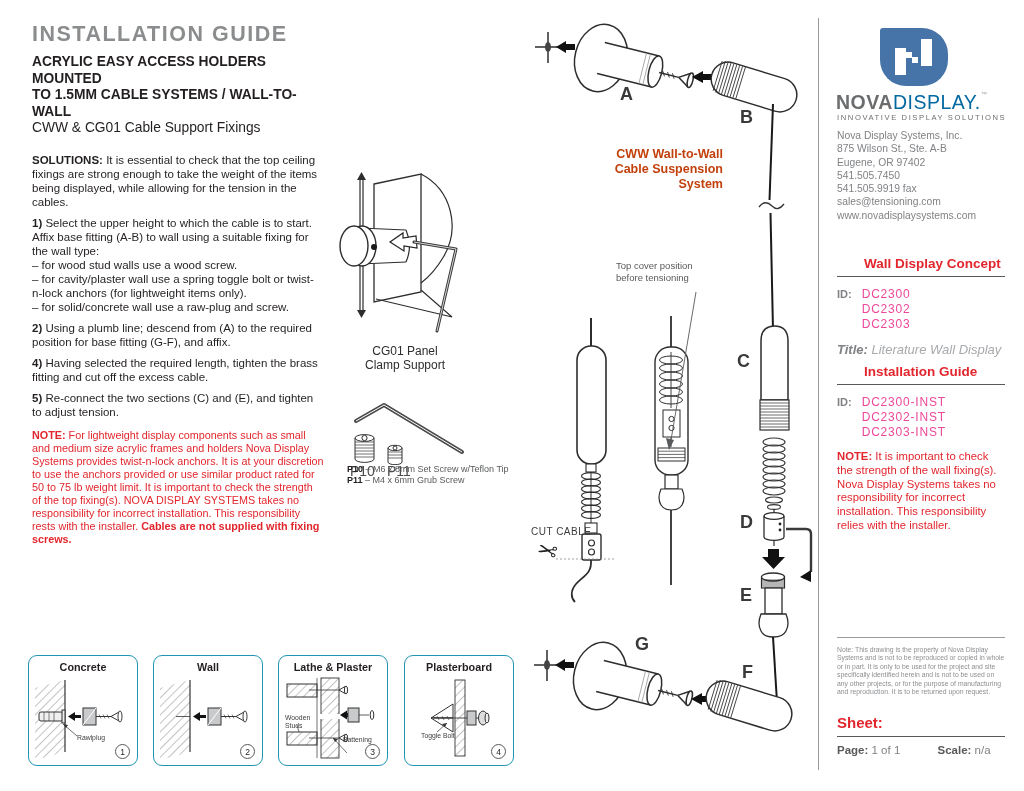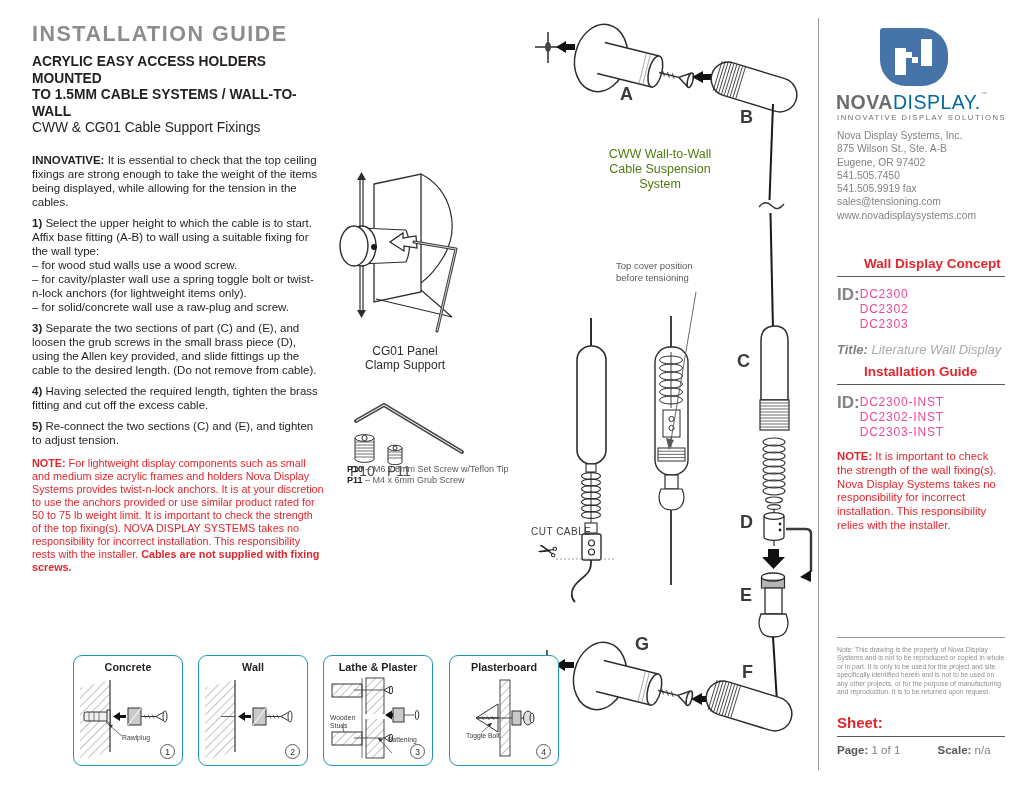--- a/index.html
+++ b/index.html
@@ -14,22 +14,22 @@
   .doc-title { font-size:21.5px; font-weight:bold; letter-spacing:1.5px; color:#8a8c8d; margin-bottom:7px; }
   .doc-sub-bold { font-size:13.8px; font-weight:bold; line-height:16.5px; }
   .doc-sub-light { font-size:13.8px; font-weight:normal; line-height:16.5px; margin-bottom:16px; }
   .para { font-size:11.5px; line-height:14px; margin-bottom:7px; }
   .para b.lead { font-weight:bold; }
   .rednote { color:#e2262d; font-size:10.8px; line-height:13px; margin-top:10px; }
   .rednote b { font-weight:bold; }
 
   
   .caption { position:absolute; font-size:12px; line-height:14px; text-align:center; color:#2d2d2d; }
-  .sys-caption { position:absolute; left:597px; top:147px; width:126px; text-align:center;
-                 font-size:12.5px; font-weight:normal; line-height:15px; color:#4d7c0f; }
+  .sys-caption { position:absolute; left:597px; top:147px; width:126px; text-align:right;
+                 font-size:12.5px; font-weight:bold; line-height:15px; color:#c2410c; }
   .callout { position:absolute; left:616px; top:260px; width:102px; font-size:9.5px;
              line-height:11.5px; color:#58595b; }
   .cutcable { position:absolute; left:531px; top:526px; font-size:10px; letter-spacing:0.5px; color:#3c3c3c; }
   .scissors { position:absolute; left:537px; top:537px; font-size:24px; color:#222;
               transform:scaleX(-1) rotate(-14deg); }
   .part-label { position:absolute; font-size:18px; font-weight:bold; color:#3a3a3a; }
   .plabel { position:absolute; font-size:14px; color:#4a4c4e; }
   .pdesc { position:absolute; left:347px; top:464px; font-size:9px; line-height:11px; color:#58595b; }
   .pdesc b { color:#231f20; }
 
@@ -41,63 +41,63 @@
   .logo-n .bar { position:absolute; background:#fff; }
   .brand { position:absolute; left:836px; top:91px; width:170px; font-size:19.5px; letter-spacing:0.5px; white-space:nowrap; }
   .brand .b1 { font-weight:bold; color:#6a6c6e; }
   .brand .b2 { font-weight:normal; color:#0369a1; }
   .brand .tm { font-size:6px; color:#97999c; vertical-align:top; }
   .tagline { position:absolute; left:837px; top:113px; font-size:7.6px; letter-spacing:1.6px; color:#6d6e71; white-space:nowrap; }
   .address { position:absolute; left:837px; top:129px; font-size:10.3px; line-height:13.3px; color:#808285; }
   .sb-h { position:absolute; left:864px; color:#e2262d; font-size:13.5px; font-weight:bold; }
   .sb-rule { position:absolute; left:837px; width:168px; height:1px; background:#58595b; }
   .idrow { position:absolute; left:837px; display:flex; font-size:12px; line-height:15px; }
-  .idrow .idlabel { color:#808285; font-weight:bold; font-size:17px; margin-right:0; }
+  .idrow .idlabel { color:#808285; font-weight:bold; font-size:11px; margin-right:10px; }
   .idrow .idcol div { font-weight:normal; letter-spacing:0.8px; color:#ec4899; }
   .titlerow { position:absolute; left:837px; font-size:13px;font-style:italic; }
   .titlerow b { color:#808285; }
   .titlerow span { color:#a7a9ac; }
   .sb-note { position:absolute; left:837px; top:450px; width:168px; color:#e2262d;
              font-size:11.3px; line-height:13.8px; }
   .fine { position:absolute; left:837px; top:646px; width:168px; font-size:6.8px; line-height:8.4px; color:#8d8f92; }
   .sheet { position:absolute; left:837px; top:714px; color:#e2262d; font-size:15px; font-weight:bold; }
   .pagerow { position:absolute; left:837px; top:744px; font-size:11.5px; color:#808285; }
   .pagerow b { color:#58595b; }
   .pagerow .scale { margin-left:34px; }
 
   
   .box { position:absolute; top:655px; width:110px; height:111px; border:1.6px solid #2095b3;
-         border-radius:9px; background:#fff;margin-left:45px; }
+         border-radius:9px; background:#fff; }
   .box .btitle { text-align:center; font-size:10.8px; font-weight:bold; margin-top:5px; }
   .box .bnum { position:absolute; right:7px; bottom:6px; width:15px; height:15px; border:1px solid #58595b;
                border-radius:50%; font-size:8.5px; line-height:14px; text-align:center; color:#231f20; }
   .box .bnote { position:absolute; font-size:6.8px; line-height:7.6px; color:#3c3c3c; }
   .box svg { position:absolute; left:2px; top:20px; }
 
   svg { display:block; }
   svg line, svg path, svg rect, svg ellipse, svg circle, svg polyline { vector-effect:none; }
 </style>
 </head>
 <body>
 
 <div class="page">
 
   <div class="left-col">
     <h1 class="doc-title">INSTALLATION GUIDE</h1>
     <div class="doc-sub-bold ml">ACRYLIC EASY ACCESS HOLDERS MOUNTED
 TO 1.5MM CABLE SYSTEMS / WALL-TO-WALL</div>
     <div class="doc-sub-light">CWW &amp; CG01 Cable Support Fixings</div>
 
-    <p class="para"><b class="lead">INNOVATIVE:</b> <span class="ml">It is essential to check that the top ceiling fixings are strong enough to take the weight of the items being displayed, while allowing for the tension in the cables.</span></p>
+    <p class="para"><b class="lead">SOLUTIONS:</b> <span class="ml">It is essential to check that the top ceiling fixings are strong enough to take the weight of the items being displayed, while allowing for the tension in the cables.</span></p>
 
     <p class="para"><b class="lead">1)</b> <span class="ml">Select the upper height to which the cable is to start. Affix base fitting (A-B) to wall using a suitable fixing for the wall type:
 – for wood stud walls use a wood screw.
 – for cavity/plaster wall use a spring toggle bolt or twist-n-lock anchors (for lightweight items only).
 – for solid/concrete wall use a raw-plug and screw.</span></p>
-    <p class="para"><b class="lead">3)</b> <span class="ml">Separate the two sections of part (C) and (E), and loosen the grub screws in the small brass piece (D), using the Allen key provided, and slide fittings up the cable to the desired length. (Do not remove from cable).</span></p>
+    <p class="para"><b class="lead">2)</b> <span class="ml">Using a plumb line; descend from (A) to the required position for base fitting (G-F), and affix.</span></p>
     <p class="para"><b class="lead">4)</b> <span class="ml">Having selected the required length, tighten the brass fitting and cut off the excess cable.</span></p>
     <p class="para"><b class="lead">5)</b> <span class="ml">Re-connect the two sections (C) and (E), and tighten to adjust tension.</span></p>
 
     <p class="rednote"><b>NOTE:</b> <span class="ml">For lightweight display components such as small and medium size acrylic frames and holders Nova Display Systems provides twist-n-lock anchors. It is at your discretion to use the anchors provided or use similar product rated for 50 to 75 lb weight limit. It is important to check the strength of the top fixing(s). NOVA DISPLAY SYSTEMS takes no responsibility for incorrect installation. This responsibility rests with the installer. </span><b>Cables are not supplied with fixing screws.</b></p>
   </div>
 
   <svg class="abs" style="left:330px;top:170px" width="185" height="172" viewBox="330 170 185 172">
     <g stroke="#2d2d2d" stroke-width="1.2" fill="none">
 
       <line x1="360" y1="178" x2="360" y2="312"></line>

